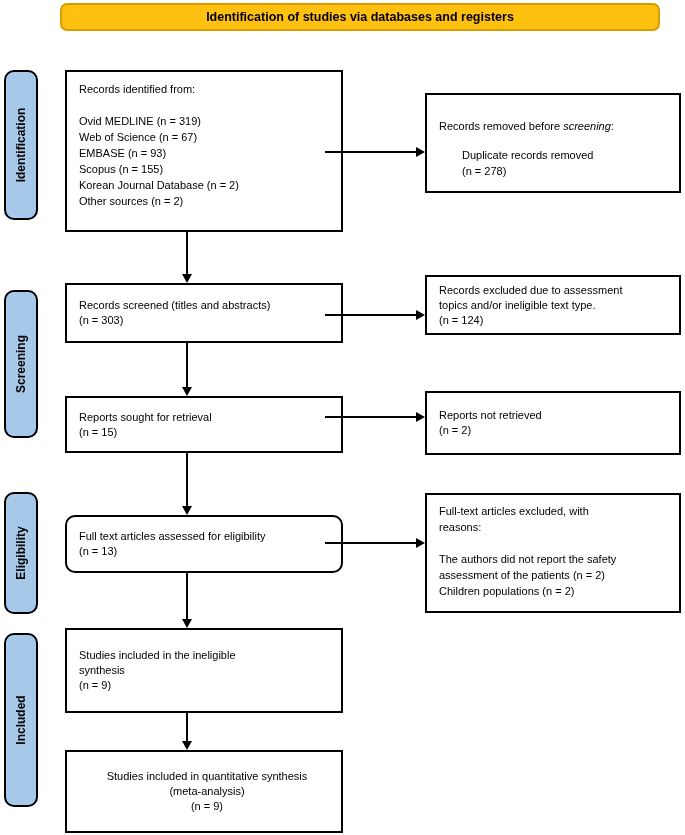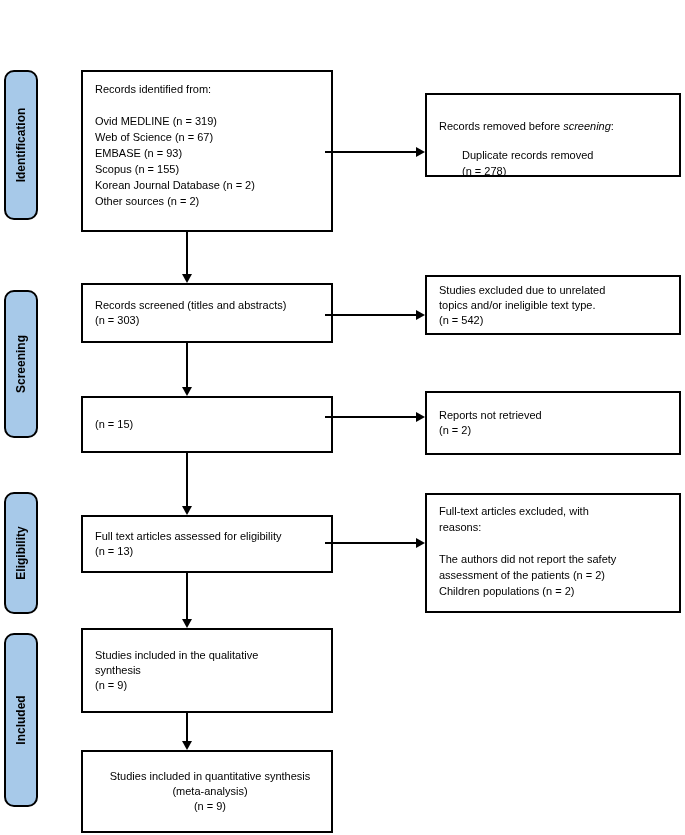--- a/index.html
+++ b/index.html
@@ -51,36 +51,36 @@
   
   .fbox {
     position: absolute;
     box-sizing: border-box;
     background: #ffffff;
     border: 2px solid var(--box-border, #000);
     font-size: 11px;
   }
   .fbox .line { white-space: nowrap; }
 
-  .main { left: 81px; width: 252px; }
+  .main { left: 65px; width: 278px; }
   .side { left: 425px; width: 256px; }
 
   #box-records-identified { top: 70px; height: 162px; padding: 9px 6px 4px 12px; }
   #box-records-identified .line { line-height: 16px; }
 
   .vcenter { display: flex; flex-direction: column; justify-content: center; padding-left: 12px; padding-right: 6px; }
   .vcenter .line { line-height: 15px; }
 
   #box-records-screened  { top: 283px; height: 60px; }
   #box-reports-sought    { top: 396px; height: 57px; }
-  #box-fulltext-assessed { top: 515px; height: 58px; }
+  #box-fulltext-assessed { top: 515px; height: 58px; border-radius: 10px; }
   #box-qualitative       { top: 628px; height: 85px; }
   #box-quantitative      { top: 750px; height: 83px; text-align: center; }
 
-  #box-records-removed { top: 93px; height: 84px; padding: 24px 6px 0 12px; }
+  #box-records-removed { top: 93px; height: 100px; padding: 24px 6px 0 12px; }
   #box-records-removed .title { line-height: 15px; }
   #box-records-removed .lines { margin-top: 13px; padding-left: 23px; }
   #box-records-removed .line { line-height: 16px; }
 
   #box-records-excluded      { top: 275px; height: 60px; }
   #box-reports-not-retrieved { top: 391px; height: 64px; }
 
   #box-fulltext-excluded { top: 493px; height: 120px; padding: 8px 4px 0 12px; }
   #box-fulltext-excluded .line { line-height: 16px; }
 
@@ -118,20 +118,23 @@
   #v2 { top: 343px; height: 45px; } #v2h { top: 387px; }
   #v3 { top: 453px; height: 54px; } #v3h { top: 506px; }
   #v4 { top: 573px; height: 47px; } #v4h { top: 619px; }
   #v5 { top: 713px; height: 29px; } #v5h { top: 741px; }
 </style>
 </head>
 <body>
 
 <div class="canvas">
 
+  <div class="banner">
+    <span>Identification of studies via databases and registers</span>
+  </div>
 
   <div class="stage" id="stage-identification">
     <span>Identification</span>
   </div>
   <div class="stage" id="stage-screening">
     <span>Screening</span>
   </div>
   <div class="stage" id="stage-eligibility">
     <span>Eligibility</span>
   </div>
@@ -154,34 +157,35 @@
 
   <div class="fbox main vcenter" id="box-records-screened">
     <div class="lines">
         <div class="line">Records screened (titles and abstracts)</div>
         <div class="line">(n = 303)</div>
       </div>
   </div>
 
   <div class="fbox main vcenter" id="box-reports-sought">
     <div class="lines">
+        <div class="line">Reports sought for retrieval</div>
         <div class="line">(n = 15)</div>
       </div>
   </div>
 
   <div class="fbox main vcenter" id="box-fulltext-assessed">
     <div class="lines">
         <div class="line">Full text articles assessed for eligibility</div>
         <div class="line">(n = 13)</div>
       </div>
   </div>
 
   <div class="fbox main vcenter" id="box-qualitative">
     <div class="lines">
-        <div class="line">Studies included in the qualitative</div>
+        <div class="line">Studies included in the ineligible</div>
         <div class="line">synthesis</div>
         <div class="line">(n = 9)</div>
       </div>
   </div>
 
   <div class="fbox main vcenter" id="box-quantitative">
     <div class="lines">
         <div class="line">Studies included in quantitative synthesis</div>
         <div class="line">(meta-analysis)</div>
         <div class="line">(n = 9)</div>
@@ -191,23 +195,23 @@
   <div class="fbox side" id="box-records-removed">
     <div class="title"><span>Records removed before </span><i>screening</i><span>:</span></div>
     <div class="lines">
         <div class="line">Duplicate records removed</div>
         <div class="line">(n = 278)</div>
       </div>
   </div>
 
   <div class="fbox side vcenter" id="box-records-excluded">
     <div class="lines">
-        <div class="line">Studies excluded due to unrelated</div>
+        <div class="line">Records excluded due to assessment</div>
         <div class="line">topics and/or ineligible text type.</div>
-        <div class="line">(n = 542)</div>
+        <div class="line">(n = 124)</div>
       </div>
   </div>
 
   <div class="fbox side vcenter" id="box-reports-not-retrieved">
     <div class="lines">
         <div class="line">Reports not retrieved</div>
         <div class="line">(n = 2)</div>
       </div>
   </div>
 

